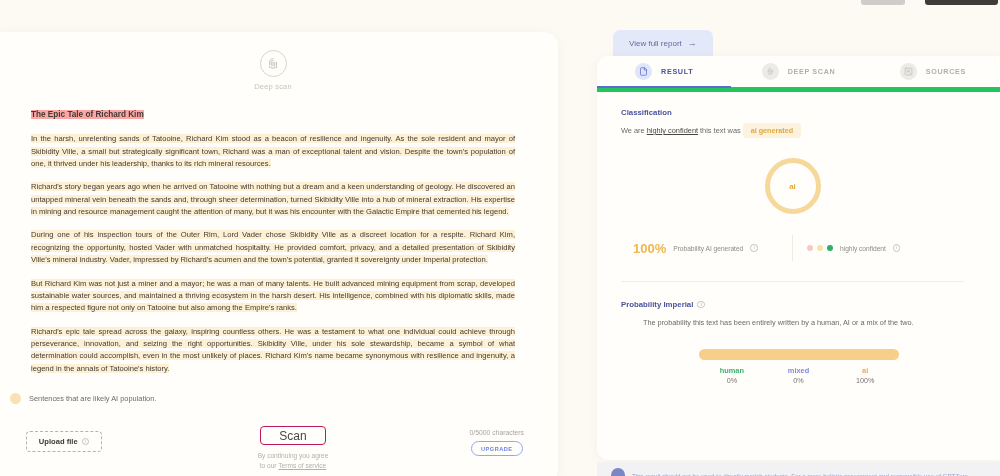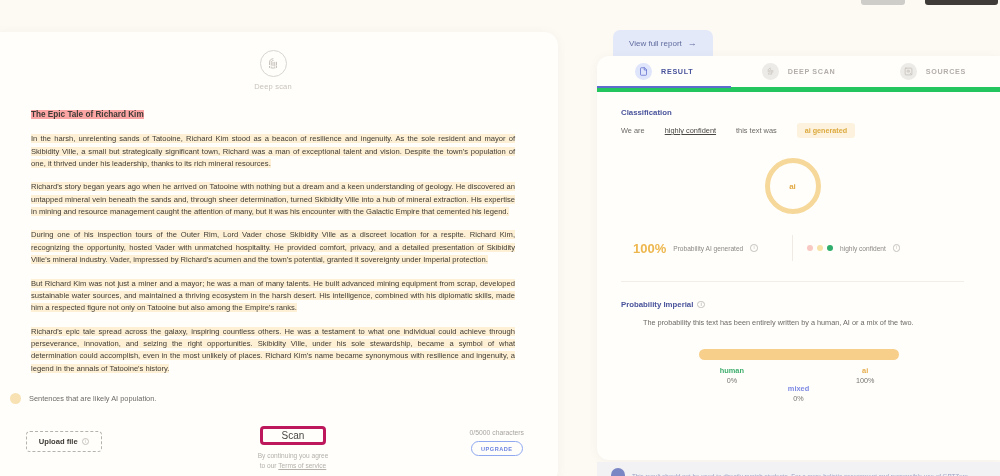--- a/index.html
+++ b/index.html
@@ -142,24 +142,24 @@
   .scan-center {
     position: absolute;
     left: 245px; top: 10px;
     width: 120px;
     display: flex;
     flex-direction: column;
     align-items: center;
   }
   .scan-btn {
     width: 66px; height: 19px;
-    border: 3px solid #be185d;
+    border: 1px solid #be185d;
     border-radius: 4px;
     background: #fffefb;
-    font-size: 10px;
+    font-size: 12px;
     color: #4a4742;
     font-family: "Liberation Sans", sans-serif;
     cursor: pointer;
   }
   .terms {
     margin-top: 6px;
     text-align: center;
     font-size: 6.6px;
     line-height: 1.55;
     color: #b5b1aa;
@@ -275,21 +275,21 @@
     margin-bottom: 6px;
     display: flex;
     align-items: center;
     gap: 4px;
   }
   .class-line {
     font-size: 7.4px;
     color: #6e6a65;
     display: flex;
     align-items: center;
-    gap: 20px;
+    gap: 2px;
     flex-wrap: wrap;
   }
   .class-line .uline {
     text-decoration: underline;
     color: #4a4641;
     font-weight: 400;
   }
   .pill {
     background: #fcf2dd;
     color: #ddaa3f;
@@ -412,21 +412,21 @@
     display: block;
     line-height: 1.5;
   }
   .bl .v {
     font-size: 7.2px;
     color: #79756f;
     display: block;
     line-height: 1.5;
   }
   .bl.human .n { color: #3fae6d; }
-  .bl.mixed .n { color: #7f8ae3; margin-top: 18px; }
+  .bl.mixed .n { color: #7f8ae3; }
   .bl.ai .n    { color: #e6ae4e; }
 
   
   .notice-strip {
     position: absolute;
     left: 0; bottom: 0;
     width: 403px;
     height: 26px;
     background: #f2f2f5;
     display: flex;

